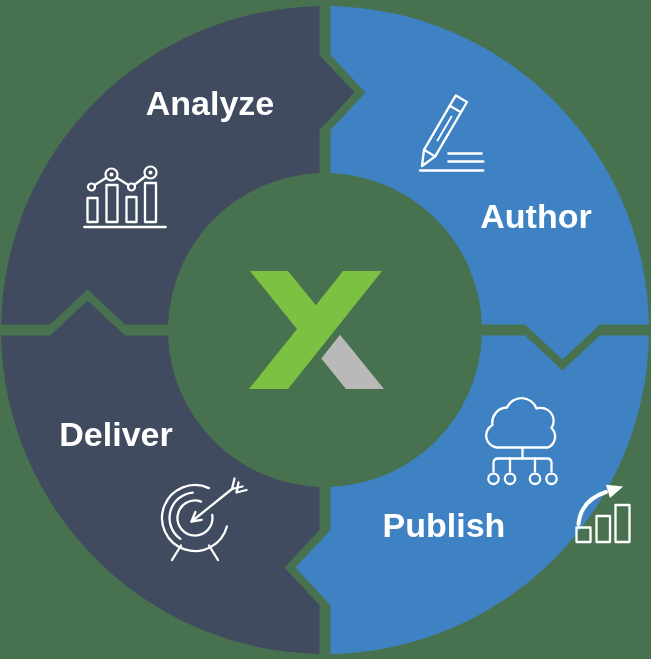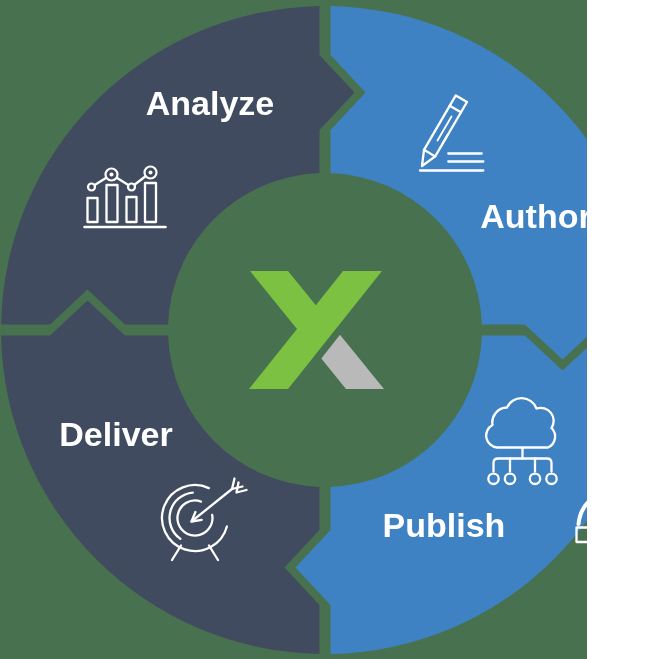--- a/index.html
+++ b/index.html
@@ -1,17 +1,17 @@
 <!DOCTYPE html>
 <html><head>
 <meta charset="utf-8">
 <style>
   html,body{margin:0;padding:0;}
   .stage{
-    width:587px;height:659px;overflow:hidden;
+    width:651px;height:659px;overflow:hidden;
     font-family:"Liberation Sans", sans-serif;
   }
   svg{display:block;}
   .seg-label{
     font-family:"Liberation Sans", sans-serif;
     font-weight:700;
     font-size:34px;
     fill:#ffffff;
   }
   .line-icon{

